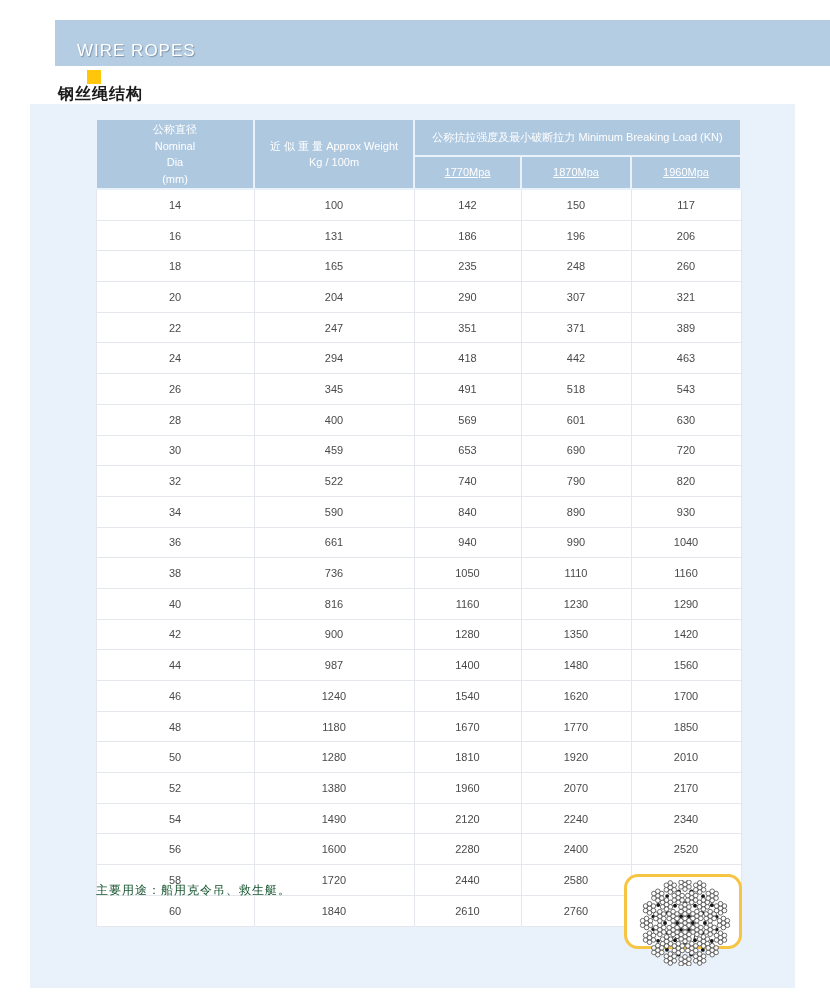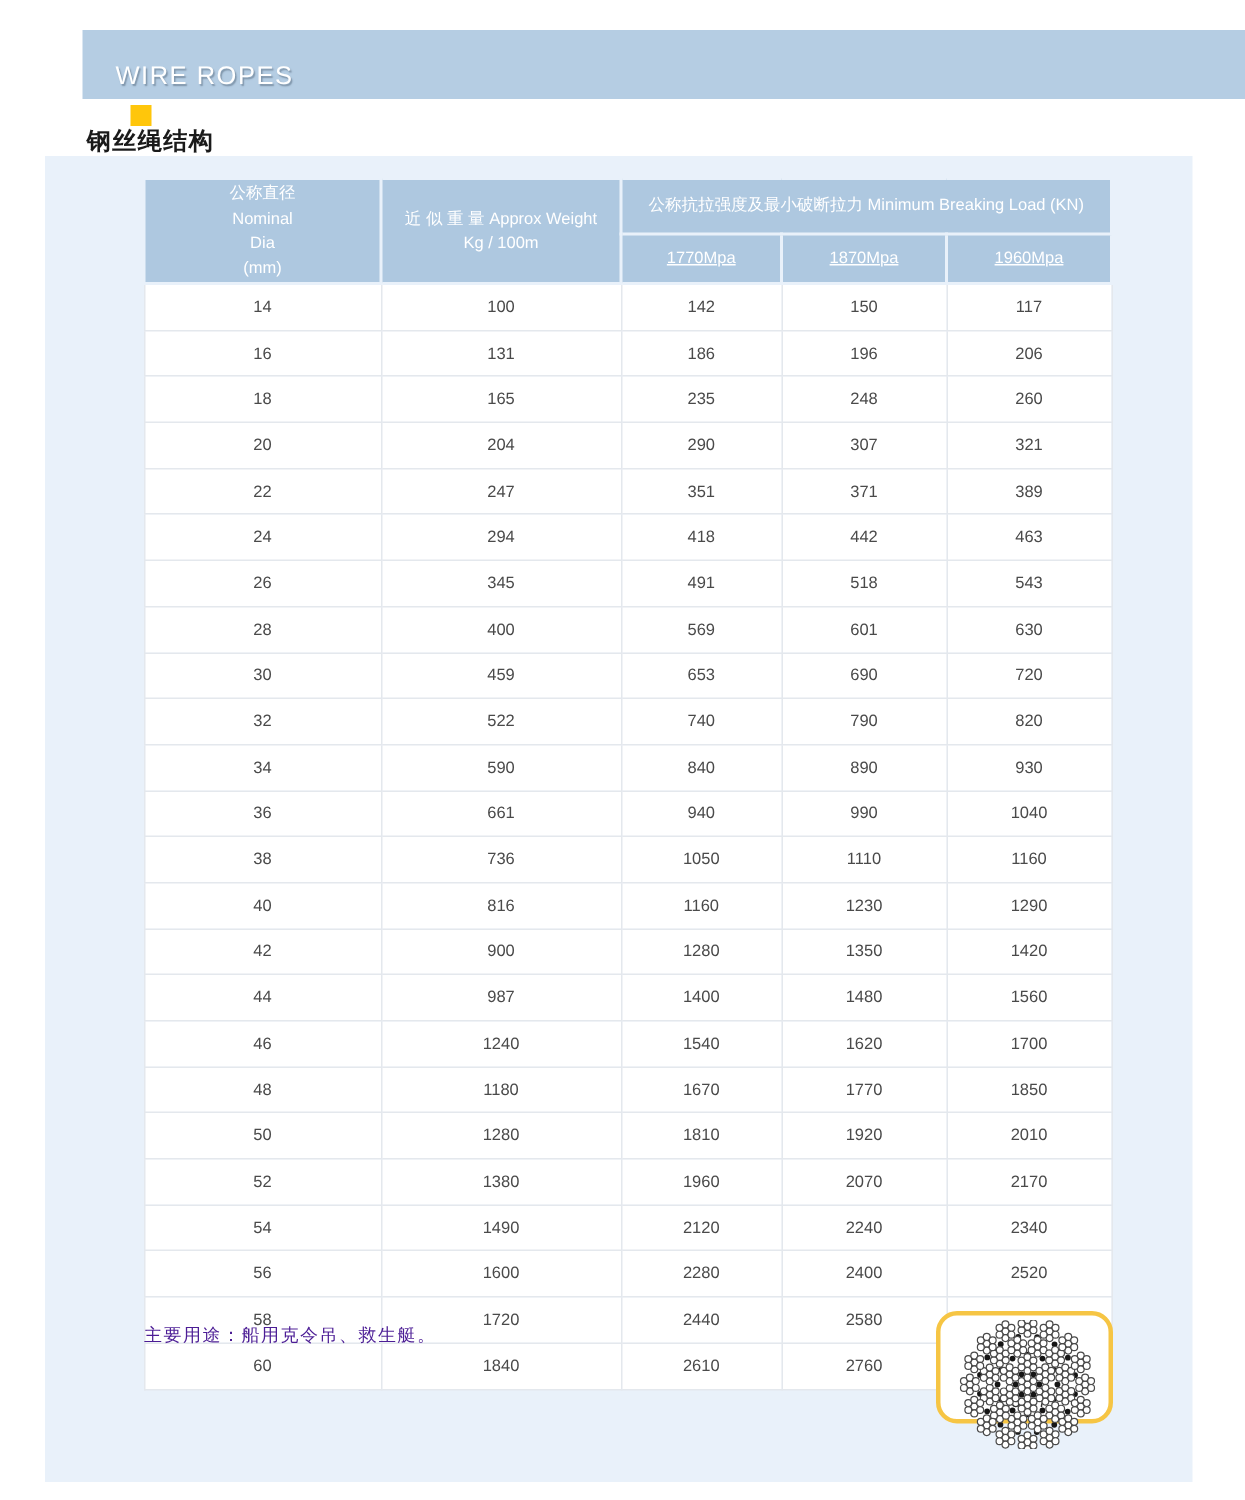--- a/index.html
+++ b/index.html
@@ -26,21 +26,21 @@
   table.spec{position:absolute;left:65px;top:14px;width:645px;border-collapse:collapse;table-layout:fixed;}
   table.spec th{background:#aec8e0;color:#ffffff;font-weight:normal;font-size:11px;
                 text-align:center;vertical-align:middle;border:2px solid #e9f1fa;
                 white-space:pre-line;line-height:1.5;}
   th.mbl{height:30px;}
   th.grade{height:26px;text-decoration:underline;}
   table.spec td{background:#ffffff;color:#4a4a4a;font-size:11px;text-align:center;
                 vertical-align:middle;height:27.7px;border:1px solid #e4e8ed;}
 
   
-  .note{position:absolute;left:66px;top:778px;font-size:12px;color:#4c1d95;letter-spacing:1px;}
+  .note{position:absolute;left:66px;top:778px;font-size:12px;color:#14532d;letter-spacing:1px;}
 
   
   .diagram-box{position:absolute;left:594px;top:770px;width:118px;height:75px;background:#ffffff;
                border:3px solid #f6c544;border-radius:14px;display:flex;flex-direction:column;
                align-items:center;justify-content:flex-end;box-sizing:border-box;}
   .diagram-box svg{position:absolute;top:3px;left:6px;}
   .diagram-label{font-size:11px;color:#333333;margin-bottom:5px;}
 </style>
 </head>
 <body>

